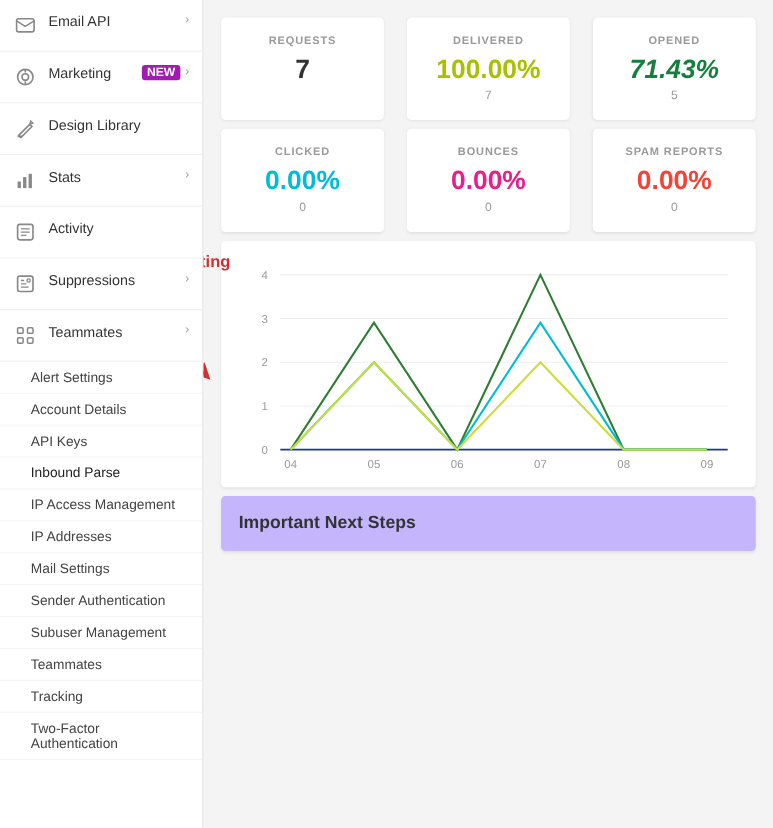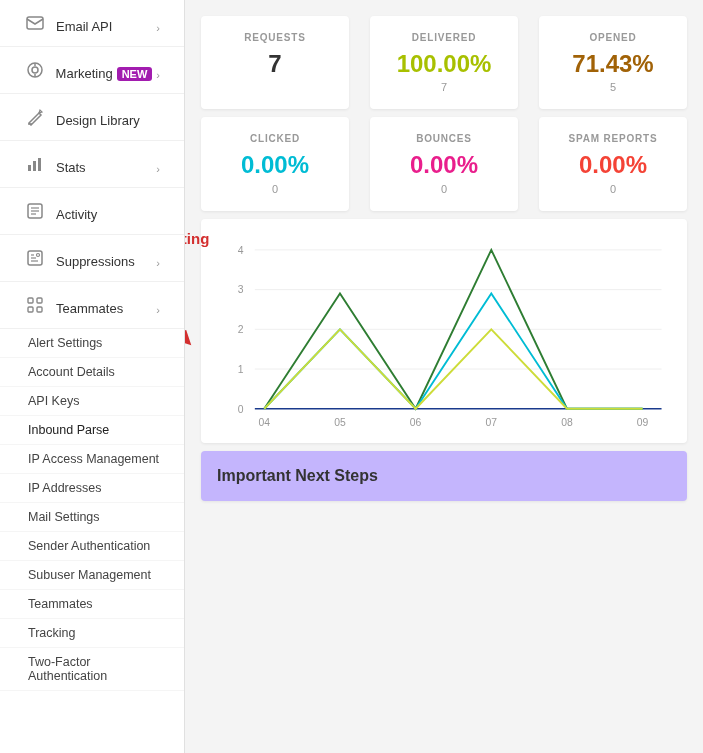--- a/index.html
+++ b/index.html
@@ -14,22 +14,22 @@
       height: 100%;
       overflow-y: auto;
       display: flex;
       flex-direction: column;
     }
     .sidebar-section {
       padding: 0;
     }
     .sidebar-nav-item {
       display: flex;
-      align-items: flex-end;
-      padding: 12px 24px;
+      align-items: flex-start;
+      padding: 12px 12px;
       cursor: pointer;
       font-size: 14px;
       color: #333;
       border-bottom: 1px solid #f0f0f0;
     }
     .sidebar-nav-item .icon {
       width: 22px;
       height: 22px;
       margin-right: 10px;
       display: flex; align-items: center; justify-content: center;
@@ -95,21 +95,21 @@
       font-weight: 700;
       color: #333;
       line-height: 1.1;
     }
     .stat-card .stat-sub {
       font-size: 11px;
       color: #999;
       margin-top: 4px;
     }
     .stat-value.green { color: #a8c000; }
-    .stat-value.teal { color: #a16207; }
+    .stat-value.teal { color: #15803d; font-style: italic; }
     .stat-value.cyan { color: #00bcd4; }
     .stat-value.pink { color: #e91e8c; }
     .stat-value.red { color: #f44336; }
 
     
     .chart-area {
       background: #fff;
       border-radius: 4px;
       box-shadow: 0 1px 3px rgba(0,0,0,0.07);
       padding: 16px 16px 8px;

